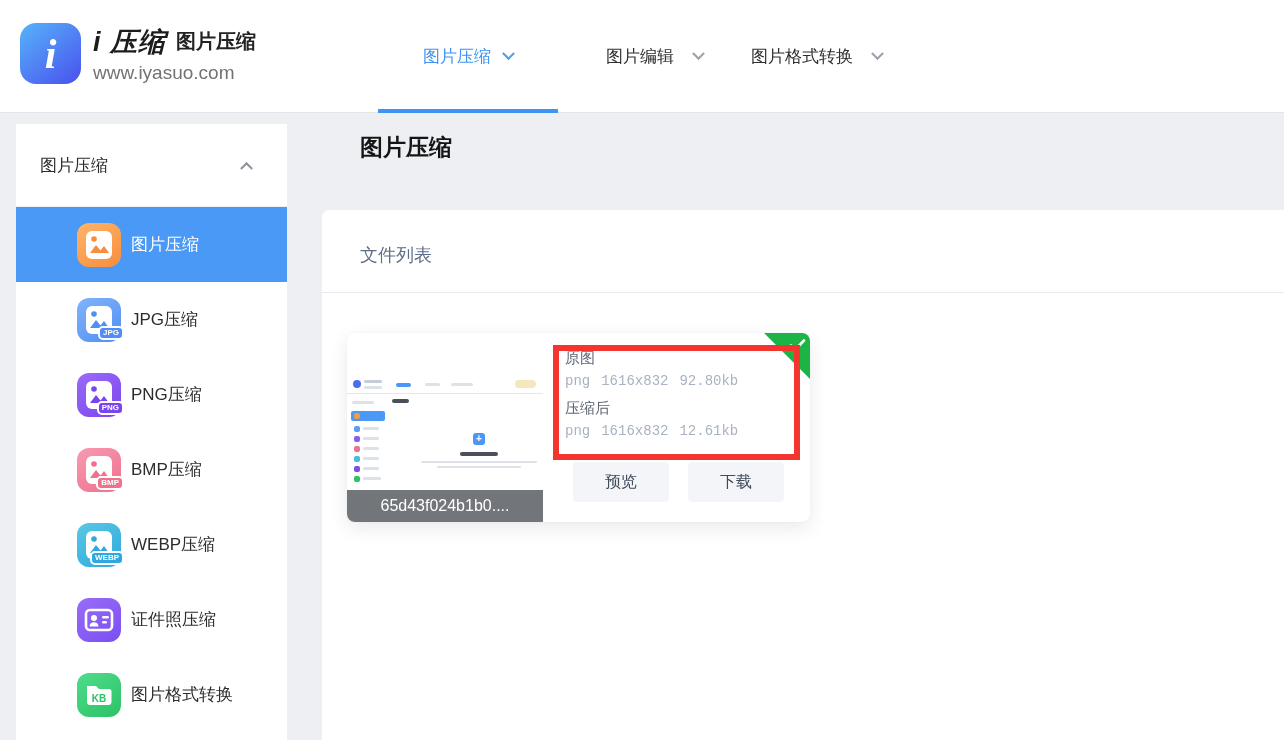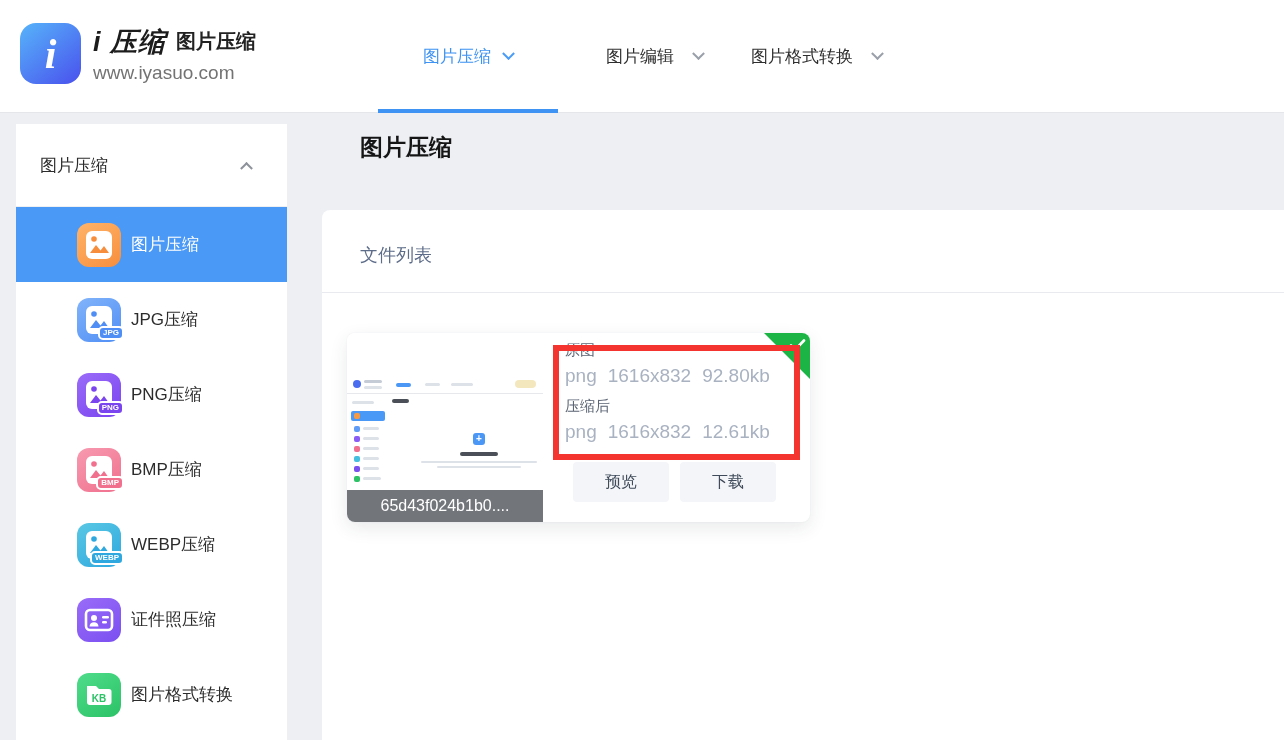--- a/index.html
+++ b/index.html
@@ -62,26 +62,26 @@
   .mini-sq { position:absolute; border-radius:2px; }
   .thumb-hr { position:absolute; left:0; top:60px; width:196px; height:1px; background:#e6e8ec; }
   .mini-active { position:absolute; left:4px; top:78px; width:34px; height:10px; border-radius:2px; background:#4a99f6; }
   .mini-plus { position:absolute; left:126px; top:100px; width:12px; height:12px; border-radius:3px; background:#4a97f5;
                color:#fff; font-size:10px; line-height:12px; text-align:center; font-weight:bold; }
   .thumb-name { position:absolute; left:0; bottom:0; width:196px; height:32px; background:rgba(95,99,105,.88);
                 color:#fff; font-size:16px; display:flex; align-items:center; justify-content:center; }
   .corner { position:absolute; top:0; right:0; width:46px; height:46px; background:#1db446;
             clip-path:polygon(0 0,100% 0,100% 100%); border-top-right-radius:8px; z-index:2; }
   .corner svg { position:absolute; right:4px; top:6px; }
-  .detail { position:absolute; left:218px; top:8px; z-index:1; }
+  .detail { position:absolute; left:218px; top:16px; z-index:1; }
   .d-label { font-size:15px; color:#5c6574; margin-bottom:5px; }
-  .d-info { font-size:19px; color:#a9b2c1; margin-bottom:10px; }
+  .d-info { font-size:14px; color:#a9b2c1; margin-bottom:10px;font-family:Liberation Mono, monospace; }
   .d-info span { margin-right:11px; }
   .red-box { position:absolute; left:206px; top:12px; width:247px; height:115px; border:6px solid #f4342f; z-index:5; pointer-events:none; }
-  .btn-row { position:absolute; left:226px; top:129px; display:flex; gap:11px; }
+  .btn-row { position:absolute; left:226px; top:129px; display:flex; gap:19px; }
   .fbtn { width:96px; height:40px; background:#f4f5f8; border:none; border-radius:4px; font-size:16px; color:#3f4a5a;
           font-family:inherit; cursor:pointer; }
 </style>
 </head>
 <body>
 
 <div class="header">
   <div class="brand">
     <div class="logo-sq">
       <span>i</span>

